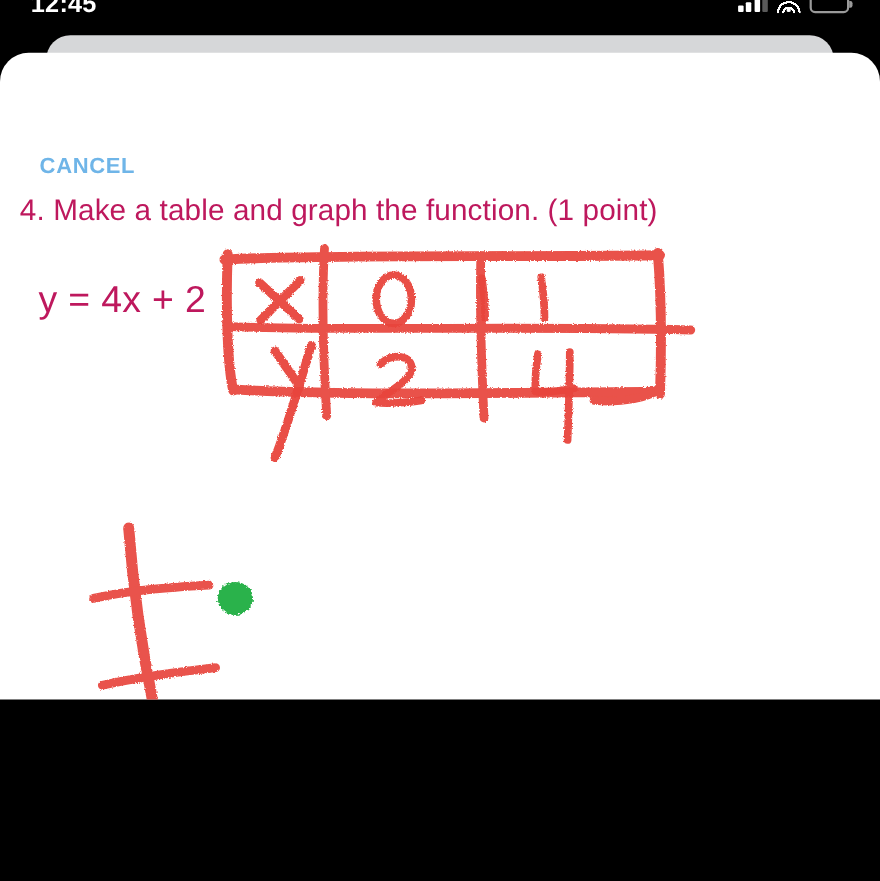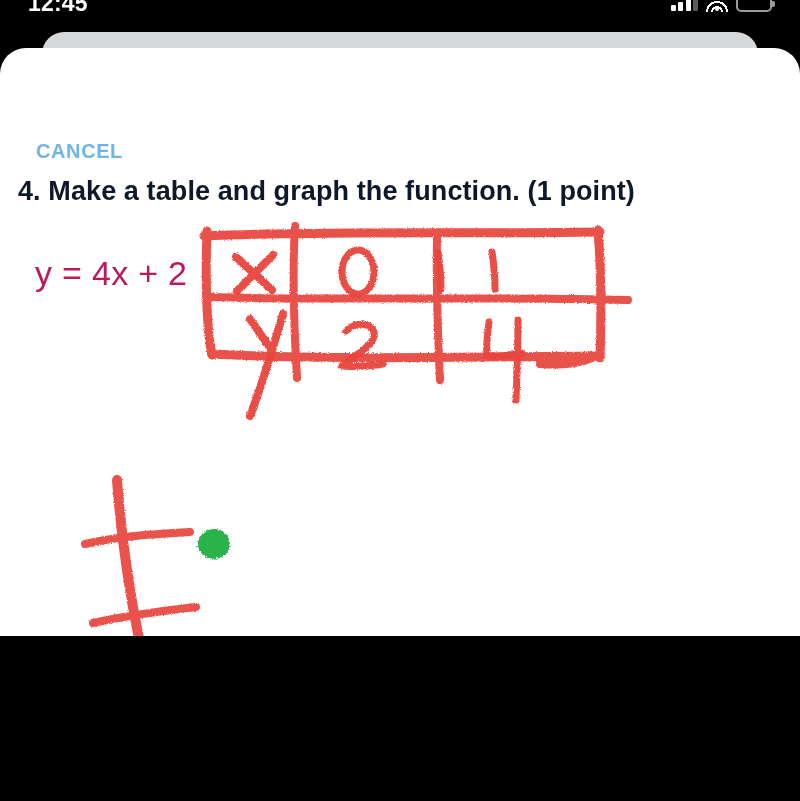--- a/index.html
+++ b/index.html
@@ -150,22 +150,22 @@
     letter-spacing: 0.3px;
     color: #0b0b0b;
   }
 
   
   .question-text {
     position: absolute;
     left: 18px;
     top: 128px;
     font-size: 27px;
-    font-weight: 700;
-    color: #0f172a;
+    font-weight: 400;
+    color: #be185d;
     letter-spacing: 0.1px;
     white-space: nowrap;
   }
   .equation-text {
     position: absolute;
     left: 18px;
     top: 206px;
     font-size: 34px;
     font-weight: 400;
     color: #be185d;

